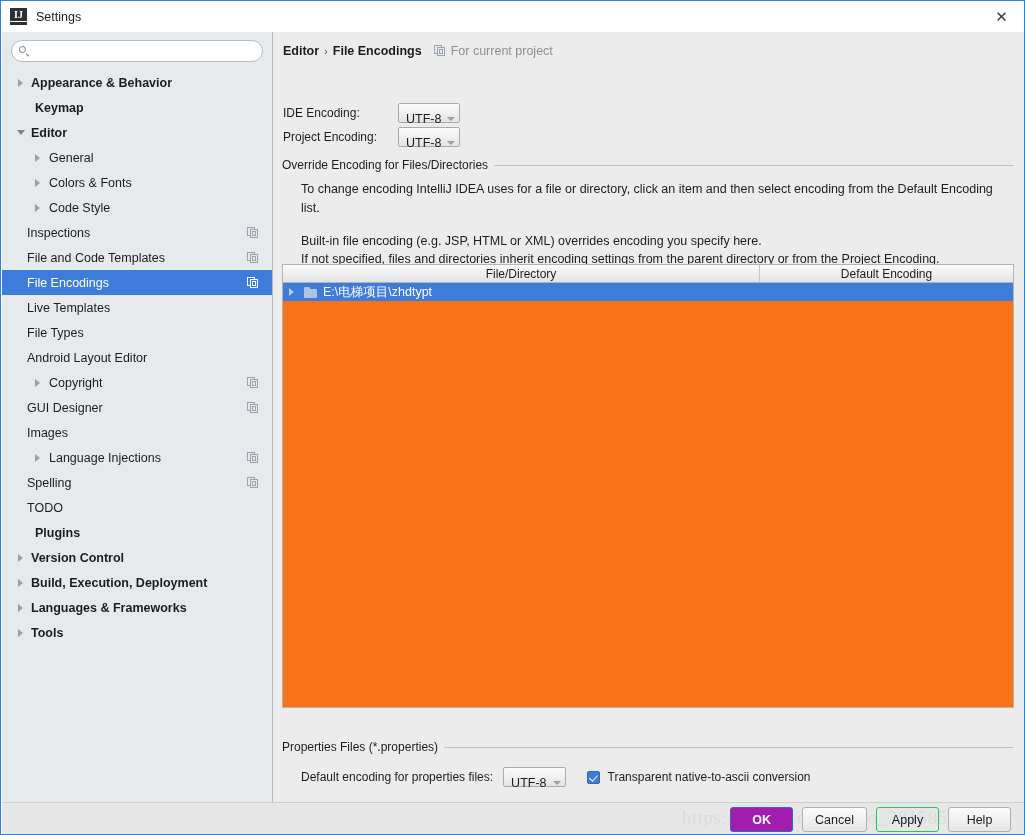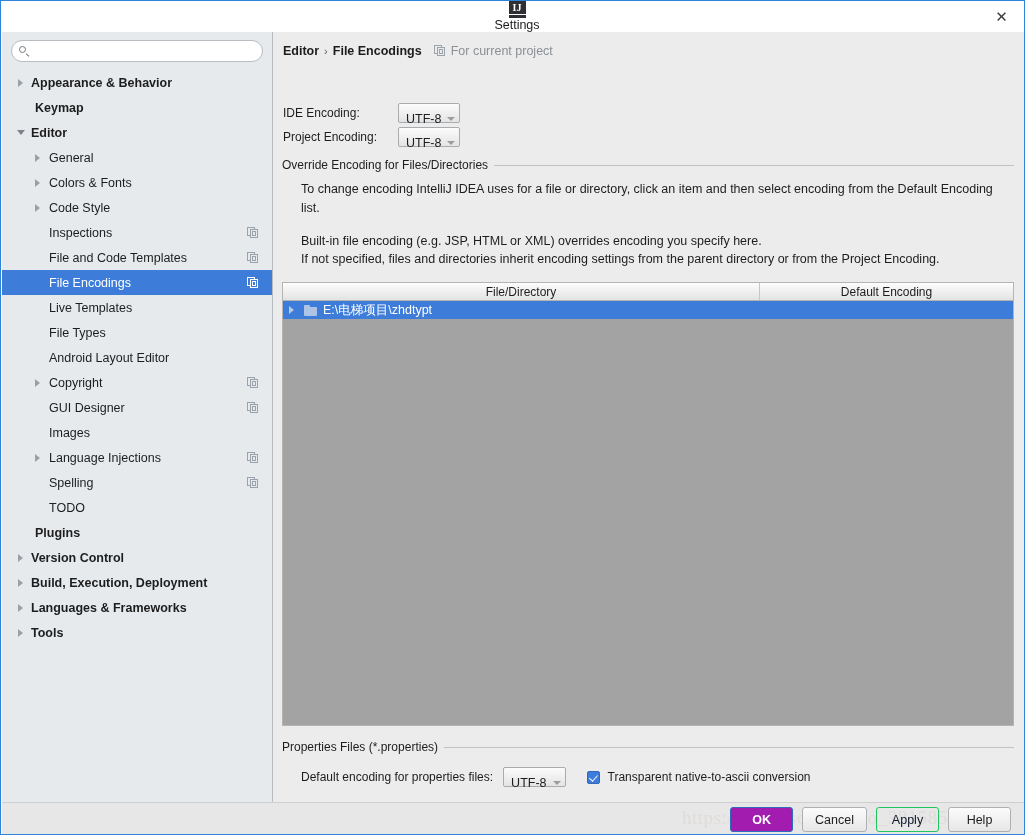--- a/index.html
+++ b/index.html
@@ -25,21 +25,20 @@
 
   
   #titlebar {
     position: absolute;
     left: 0; top: 0;
     width: 1023px;
     height: 31px;
     background: #ffffff;
     display: flex;
     align-items: center;
-    flex-direction: column;
   }
   #ij-logo {
     margin-left: 9px;
     width: 17px;
     height: 17px;
     position: relative;
     flex: none;
   }
   #ij-logo .bar {
     position: absolute;
@@ -187,21 +186,21 @@
     font-size: 12.5px;
     color: #1d1d1d;
     white-space: nowrap;
   }
   .tree-row.bold .tree-label { font-weight: bold; }
   .lvl0 .arrow { margin-left: 14px; }
   .lvl0 .tree-label { margin-left: 4px; }
   .lvl0.noarrow .tree-label { margin-left: 33px; }
   .lvl1 .arrow { margin-left: 31px; }
   .lvl1 .tree-label { margin-left: 5px; }
-  .lvl1.noarrow .tree-label { margin-left: 47px; }
+  .lvl1.noarrow .tree-label { margin-left: 25px; }
 
   .cfg-icon {
     position: absolute;
     right: 13px;
     top: 50%;
     margin-top: -6px;
     width: 12px; height: 12px;
   }
   .cfg-icon .b {
     position: absolute;
@@ -316,26 +315,26 @@
     position: absolute;
     font-size: 12.5px;
     color: #1d1d1d;
     line-height: 19px;
   }
 
   
   #table-wrap {
     position: absolute;
     left: 9px;
-    top: 250px;
+    top: 232px;
     width: 732px;
     height: 444px;
     border: 1px solid #b4b4b4;
     box-sizing: border-box;
-    background: #a3a3a3;
+    background: #f97316;
     overflow: hidden;
   }
   #table-head {
     display: flex;
     height: 18px;
     background: linear-gradient(#fdfdfd, #e3e3e3);
     border-bottom: 1px solid #b4b4b4;
     box-sizing: border-box;
   }
   #table-head .th {

